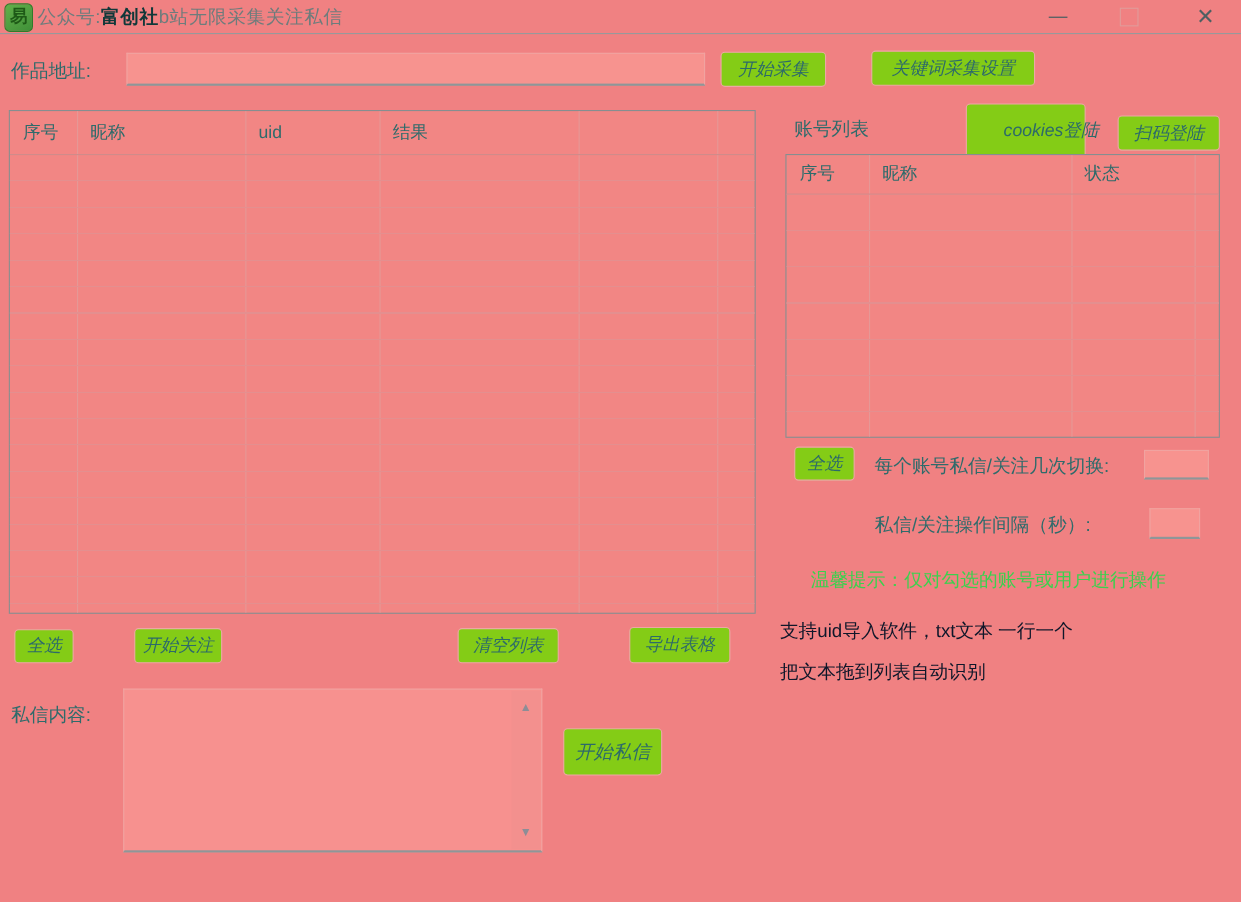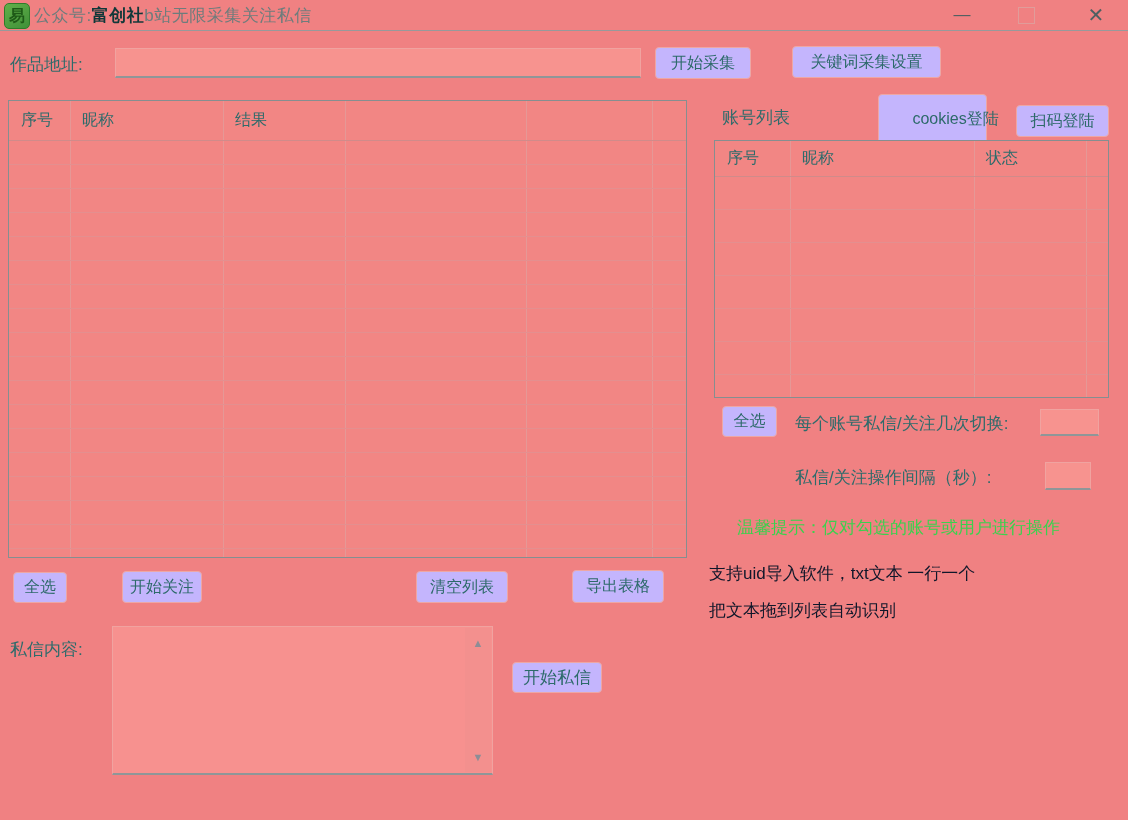--- a/index.html
+++ b/index.html
@@ -21,23 +21,23 @@
         font-size:17px;color:#6e7c7c;letter-spacing:.5px;white-space:pre;}
   .title-text .brand{color:#103839;font-weight:700;}
   .winctl{top:0;height:30px;width:40px;display:flex;align-items:center;justify-content:center;
         color:#4e5f62;font-size:17px;cursor:default;}
   .winctl.min{left:942px;}
   .winctl.max{left:1006px;}
   .winctl.close{left:1076px;font-size:20px;}
   .max-square{width:15px;height:15px;border:1px solid #e09c9a;display:inline-block;}
   
   .lbl{font-size:17px;color:#2e6b6b;white-space:nowrap;}
-  .btn{background:#c4b5fd;border:1px solid #eda7a5;border-radius:4px;
+  .btn{background:#84cc16;border:1px solid #eda7a5;border-radius:4px;
        color:#2d6a6a;font-size:16px;display:flex;align-items:center;justify-content:center;
-       box-sizing:border-box;cursor:pointer;white-space:nowrap;}
+       box-sizing:border-box;cursor:pointer;white-space:nowrap;font-style:italic;}
   .input{background:#f7938f;border:1px solid #f0a3a0;border-bottom:2px solid #8f9698;
        box-sizing:border-box;font-size:16px;color:#2e6b6b;padding:2px 6px;outline:none;}
   
   .tbl{box-sizing:border-box;border:1px solid #868e90;background:#f28684;padding-left:20px;}
   .tbl .vline{position:absolute;top:0;bottom:0;width:1px;background:#e59896;}
   .tbl .hdr{position:absolute;left:0;right:0;top:0;display:flex;box-sizing:border-box;
         border-bottom:1px solid #d08b8a;}
   .tbl .hdr .cell{display:flex;align-items:center;padding-left:12px;box-sizing:border-box;
         font-size:16px;color:#2e6b6b;overflow:hidden;white-space:nowrap;}
   .tbl .bodygrid{position:absolute;left:0;right:0;bottom:0;}
@@ -74,20 +74,21 @@
 
 <div class="abs tbl" style="left:8px;top:100px;width:679px;height:458px;">
   <div class="vline" style="left:61px;"></div>
   <div class="vline" style="left:214px;"></div>
   <div class="vline" style="left:336px;"></div>
   <div class="vline" style="left:517px;"></div>
   <div class="vline" style="left:643px;"></div>
   <div class="hdr" style="height:40px;">
     <div class="cell" style="width:61px;">序号</div>
     <div class="cell" style="width:153px;">昵称</div>
+    <div class="cell" style="width:122px;">uid</div>
     <div class="cell" style="width:126px;">结果</div>
   </div>
   <div class="bodygrid" style="top:40px;
        background-image:repeating-linear-gradient(to bottom,transparent 0,transparent 23px,#e48f8f 23px,#e48f8f 24px);"></div>
 </div>
 
 <div class="abs lbl" style="left:722px;top:106px;">账号列表</div>
 <div class="abs btn" style="left:878px;top:94px;width:109px;height:50px;padding-left:46px;">cookies登陆</div>
 <div class="abs btn" style="left:1016px;top:94px;width:93px;height:32px;margin-top:11px;">扫码登陆</div>
 
@@ -120,13 +121,13 @@
 <div class="abs btn" style="left:572px;top:570px;width:92px;height:33px;">导出表格</div>
 
 <div class="abs lbl" style="left:10px;top:638px;">私信内容:</div>
 <div class="abs msgbox" style="left:112px;top:626px;width:381px;height:149px;">
   <textarea style=""></textarea>
   <div class="scrollstrip">
     <div class="scroll-arrow up">▲</div>
     <div class="scroll-arrow down">▼</div>
   </div>
 </div>
-<div class="abs btn" style="left:512px;top:662px;width:90px;height:31px;font-size:17px;">开始私信</div>
+<div class="abs btn" style="left:512px;top:662px;width:90px;height:43px;font-size:17px;">开始私信</div>
 
 </body></html>

